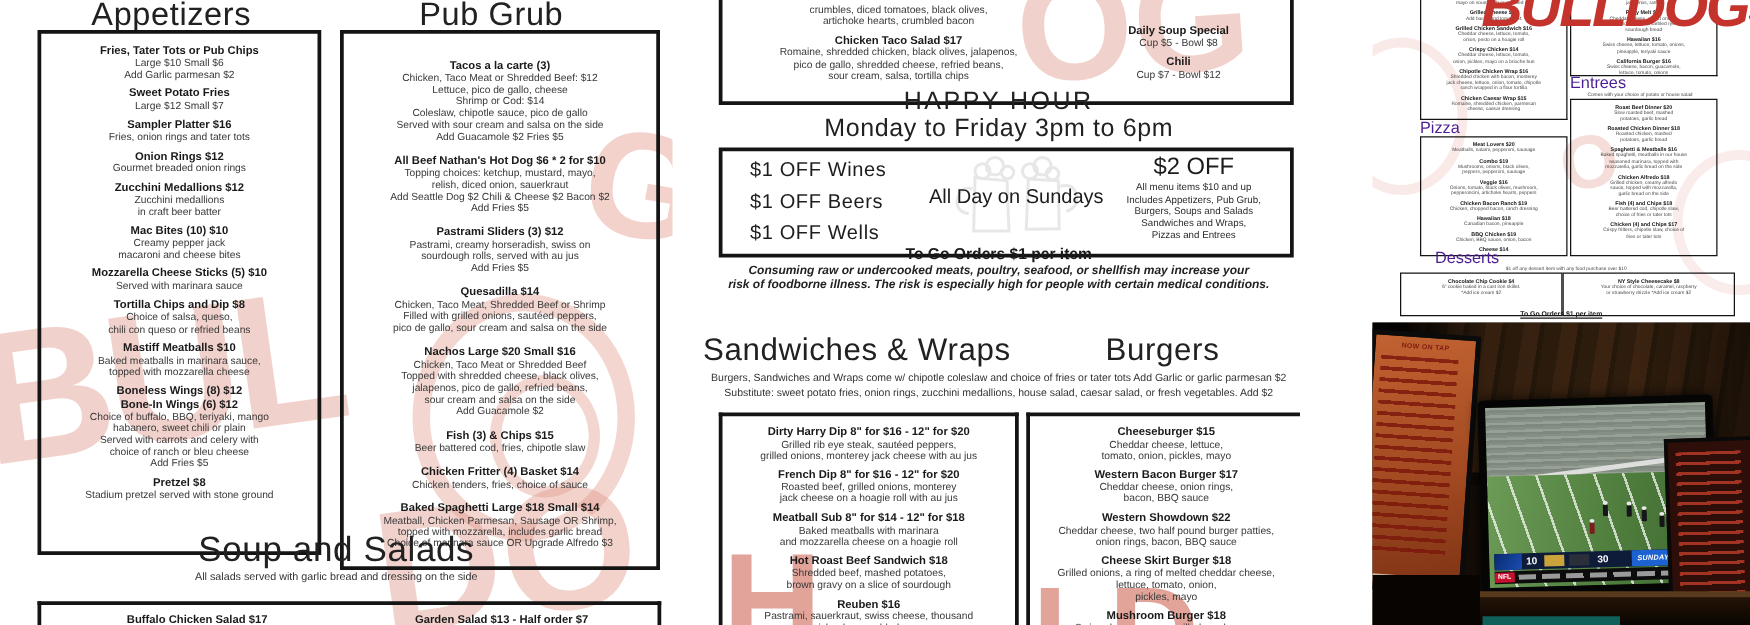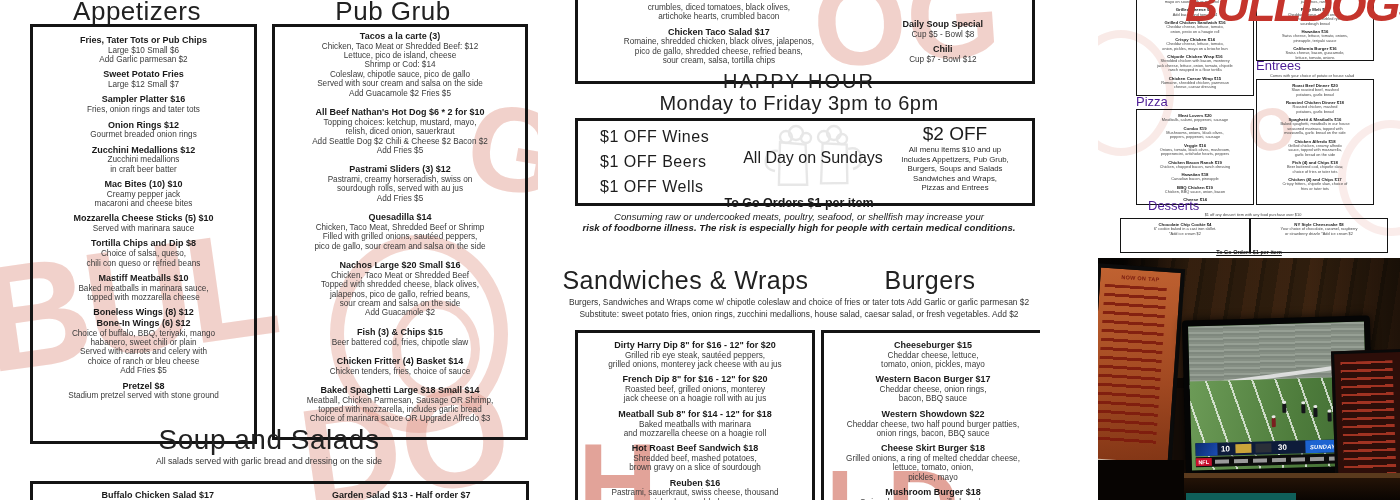--- a/index.html
+++ b/index.html
@@ -136,25 +136,25 @@
         <div class="mi-desc">choice of ranch or bleu cheese</div>
         <div class="mi-desc">Add Fries $5</div>
       </div>
       <div class="mi">
         <div class="mi-name">Pretzel $8</div>
         <div class="mi-desc">Stadium pretzel served with stone ground</div>
       </div>
     </div>
 
   <div class="title" style="left:270px;top:-4px;width:246px">Pub Grub</div>
-  <div class="box gap-lg" style="left:272px;top:24px;width:244px;height:400px;padding-top:4px">
+  <div class="box gap-lg" style="left:272px;top:24px;width:244px;height:400px;padding-top:20px">
       <div class="mi">
         <div class="mi-name">Tacos a la carte (3)</div>
         <div class="mi-desc">Chicken, Taco Meat or Shredded Beef: $12</div>
-        <div class="mi-desc">Lettuce, pico de island, cheese</div>
+        <div class="mi-desc">Lettuce, pico de gallo, cheese</div>
         <div class="mi-desc">Shrimp or Cod: $14</div>
         <div class="mi-desc">Coleslaw, chipotle sauce, pico de gallo</div>
         <div class="mi-desc">Served with sour cream and salsa on the side</div>
         <div class="mi-desc">Add Guacamole $2 Fries $5</div>
       </div>
       <div class="mi">
         <div class="mi-name">All Beef Nathan's Hot Dog $6 * 2 for $10</div>
         <div class="mi-desc">Topping choices: ketchup, mustard, mayo,</div>
         <div class="mi-desc">relish, diced onion, sauerkraut</div>
         <div class="mi-desc">Add Seattle Dog $2 Chili &amp; Cheese $2 Bacon $2</div>
@@ -272,21 +272,21 @@
           <div>All menu items $10 and up</div>
           <div>Includes Appetizers, Pub Grub,</div>
           <div>Burgers, Soups and Salads</div>
           <div>Sandwiches and Wraps,</div>
           <div>Pizzas and Entrees</div>
         </div>
     </div>
   </div>
 
   <div class="subline" style="top:196px;font-size:12.5px;font-weight:700;color:#1a1a1a">To Go Orders $1 per item</div>
-  <div class="subline" style="top:211px;font-size:9.6px;font-weight:400;font-style:italic;color:#222">Consuming raw or undercooked meats, poultry, seafood, or shellfish may increase your</div>
+  <div class="subline" style="top:211px;font-size:9.6px;font-weight:700;font-style:italic;color:#222">Consuming raw or undercooked meats, poultry, seafood, or shellfish may increase your</div>
   <div class="subline" style="top:222px;font-size:9.6px;font-weight:700;font-style:italic;color:#222">risk of foodborne illness. The risk is especially high for people with certain medical conditions.</div>
 
   <div class="title" style="left:0;top:266px;width:255px;font-size:25px">Sandwiches &amp; Wraps</div>
   <div class="title" style="left:262px;top:266px;width:220px;font-size:25px">Burgers</div>
   <div class="subline" style="top:297px;font-size:8.4px">Burgers, Sandwiches and Wraps come w/ chipotle coleslaw and choice of fries or tater tots Add Garlic or garlic parmesan $2</div>
   <div class="subline" style="top:309px;font-size:8.4px">Substitute: sweet potato fries, onion rings, zucchini medallions, house salad, caesar salad, or fresh vegetables. Add $2</div>
 
   <div class="box" style="left:17px;top:330px;width:228px;height:170px;border-bottom:none;padding-top:7px">
       <div class="mi">
         <div class="mi-name">Dirty Harry Dip 8" for $16 - 12" for $20</div>

